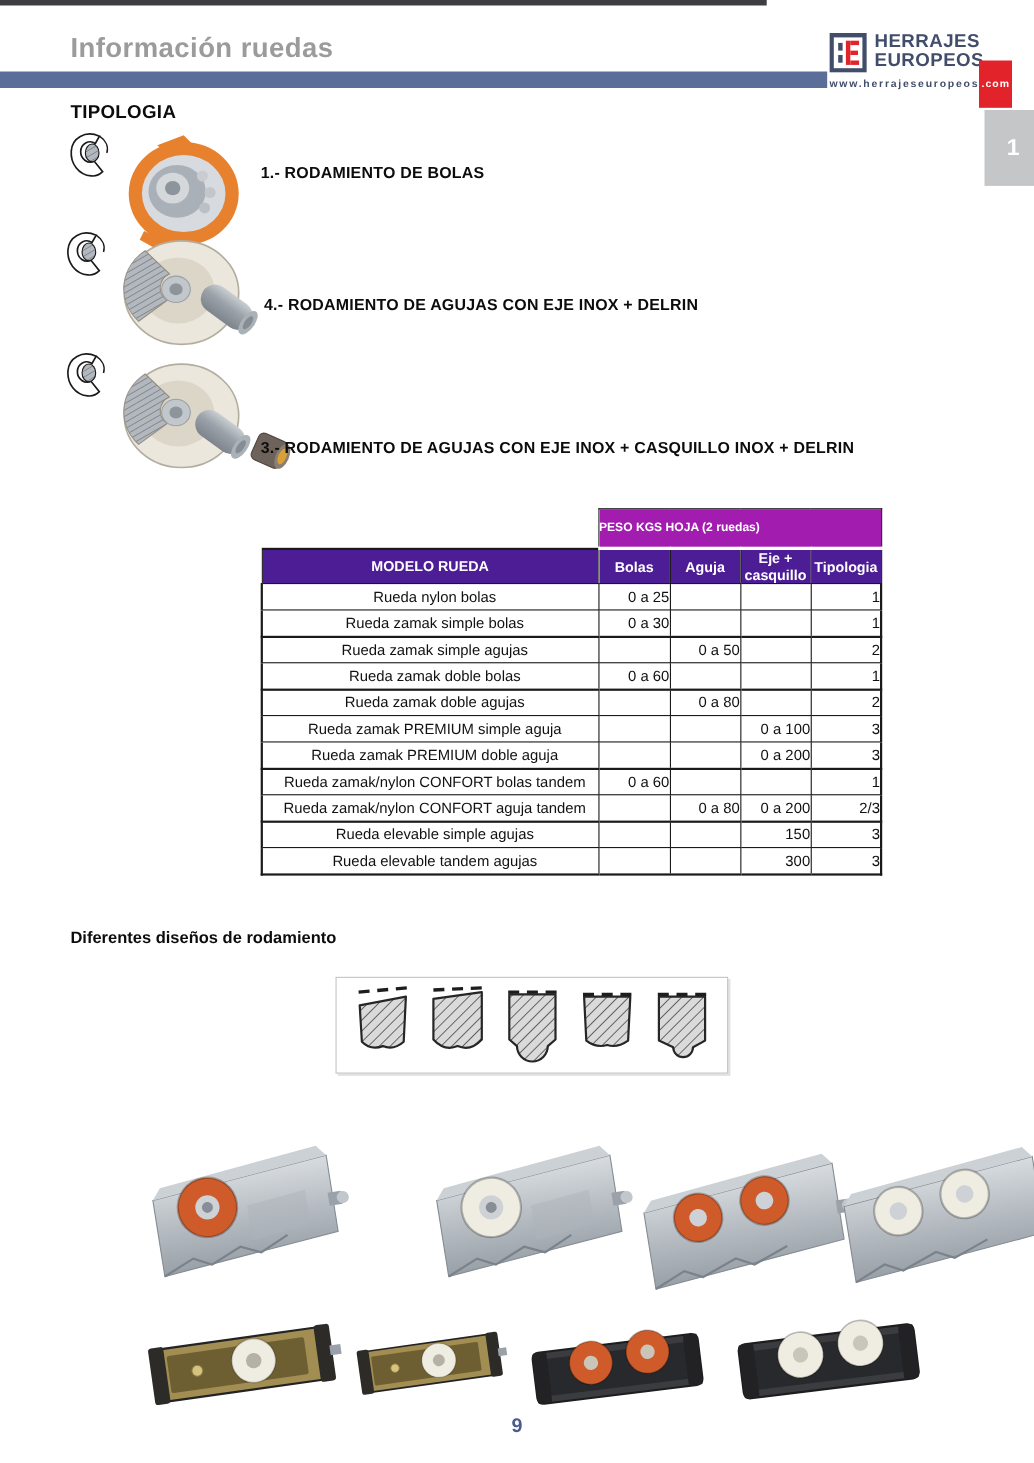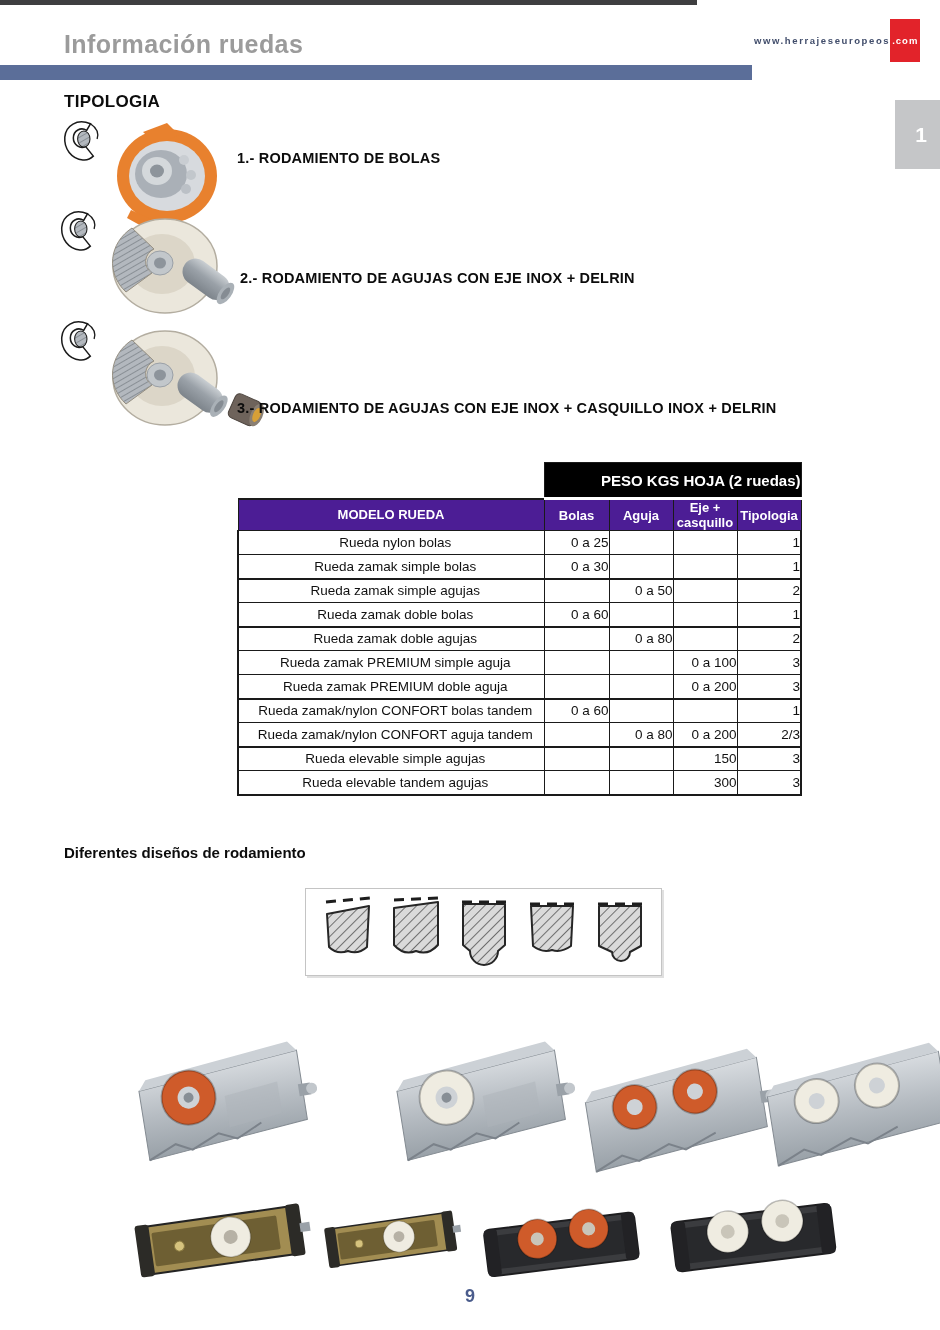--- a/index.html
+++ b/index.html
@@ -29,22 +29,22 @@
   .item-label{position:absolute;font-weight:bold;font-size:14.5px;color:#0c0c0c;letter-spacing:.2px;white-space:nowrap}
   #item-label-1{left:237px;top:150px}
   #item-label-2{left:240px;top:270px}
   #item-label-3{left:237px;top:400px}
 
   
   #weight-table{position:absolute;left:237px;top:462px;width:563px;border-collapse:collapse;
                 table-layout:fixed;font-size:13.5px;color:#111;background:transparent}
   #weight-table td,#weight-table th{border:1px solid #1a1a1a;overflow:hidden}
   #weight-table .blank{border:none;background:transparent}
-  #weight-table .ghead{background:#000000;color:#fff;font-weight:bold;font-size:15px;
-                       text-align:right;height:36px;border-bottom:3px solid #fff}
+  #weight-table .ghead{background:#a21caf;color:#fff;font-weight:bold;font-size:11px;
+                       text-align:left;height:36px;border-bottom:3px solid #fff}
   #weight-table .chead{background:#4c1d95;color:#fff;font-weight:bold;font-size:13px;
                        line-height:15px;text-align:center;height:20px;border-top:2px solid #1a1a1a;padding:0 1px}
   #weight-table tbody td{height:24px;background:#fff}
   #weight-table td.modelo{text-align:center;padding-left:8px}
   #weight-table td.val{text-align:right}
   #weight-table tbody td:first-child{border-left-width:2px}
   #weight-table tbody td:last-child{border-right-width:2px}
   #weight-table tbody tr.gend td{border-bottom-width:2px}
   #weight-table tbody tr:last-child td{border-bottom-width:2px}
 
@@ -145,20 +145,35 @@
   </defs>
 </svg>
 
 <div id="page">
 
   <div id="topbar"></div>
   <h1 id="page-title">Información ruedas</h1>
   <div id="band"></div>
 
   <div id="logo">
+    <div id="logo-top">
+      <svg width="34" height="36" viewBox="0 0 34 36">
+        <rect x="2" y="2" width="30" height="32" fill="none" stroke="#414d6b" stroke-width="4"></rect>
+        <rect x="8" y="9" width="4" height="7" fill="#414d6b"></rect>
+        <rect x="8" y="20" width="4" height="7" fill="#414d6b"></rect>
+        <rect x="15" y="7" width="4" height="22" fill="#e2232a"></rect>
+        <rect x="19" y="7" width="8" height="4" fill="#e2232a"></rect>
+        <rect x="19" y="16" width="7" height="4" fill="#e2232a"></rect>
+        <rect x="19" y="25" width="8" height="4" fill="#e2232a"></rect>
+      </svg>
+      <div id="logo-name">
+        <div>HERRAJES</div>
+        <div>EUROPEOS</div>
+      </div>
+    </div>
     <div id="logo-web"><span>www.herrajeseuropeos</span><span id="logo-tld">.com</span></div>
   </div>
 
   <div id="side-tab">
     <span>1</span>
   </div>
 
   <h2 id="typology-heading">TIPOLOGIA</h2>
 
   <svg class="illus" style="left:55px;top:118px" width="170" height="112" viewBox="0 0 170 112">
@@ -208,21 +223,21 @@
       <ellipse cx="48" cy="0" rx="3" ry="7" fill="#858c93"></ellipse>
     </g>
     <g transform="translate(182,84) rotate(24)">
       <rect x="0" y="-13" width="28" height="26" rx="5" fill="#6e635b" stroke="#4d453f"></rect>
       <ellipse cx="27" cy="0" rx="6" ry="12" fill="#8a7f73"></ellipse>
       <ellipse cx="27" cy="0" rx="3.6" ry="7.5" fill="#d8a037"></ellipse>
     </g>
   </svg>
 
   <div class="item-label" id="item-label-1">1.- RODAMIENTO DE BOLAS</div>
-  <div class="item-label" id="item-label-2">2.- RODAMIENTO DE AGUJAS CON EJE INOX + DELRIN</div>
+  <div class="item-label" id="item-label-2">4.- RODAMIENTO DE AGUJAS CON EJE INOX + DELRIN</div>
   <div class="item-label" id="item-label-3">3.- RODAMIENTO DE AGUJAS CON EJE INOX + CASQUILLO INOX + DELRIN</div>
 
   <table id="weight-table">
     <colgroup>
       <col style="width:306px">
         <col style="width:65px">
         <col style="width:64px">
         <col style="width:64px">
         <col style="width:64px">
     </colgroup>

